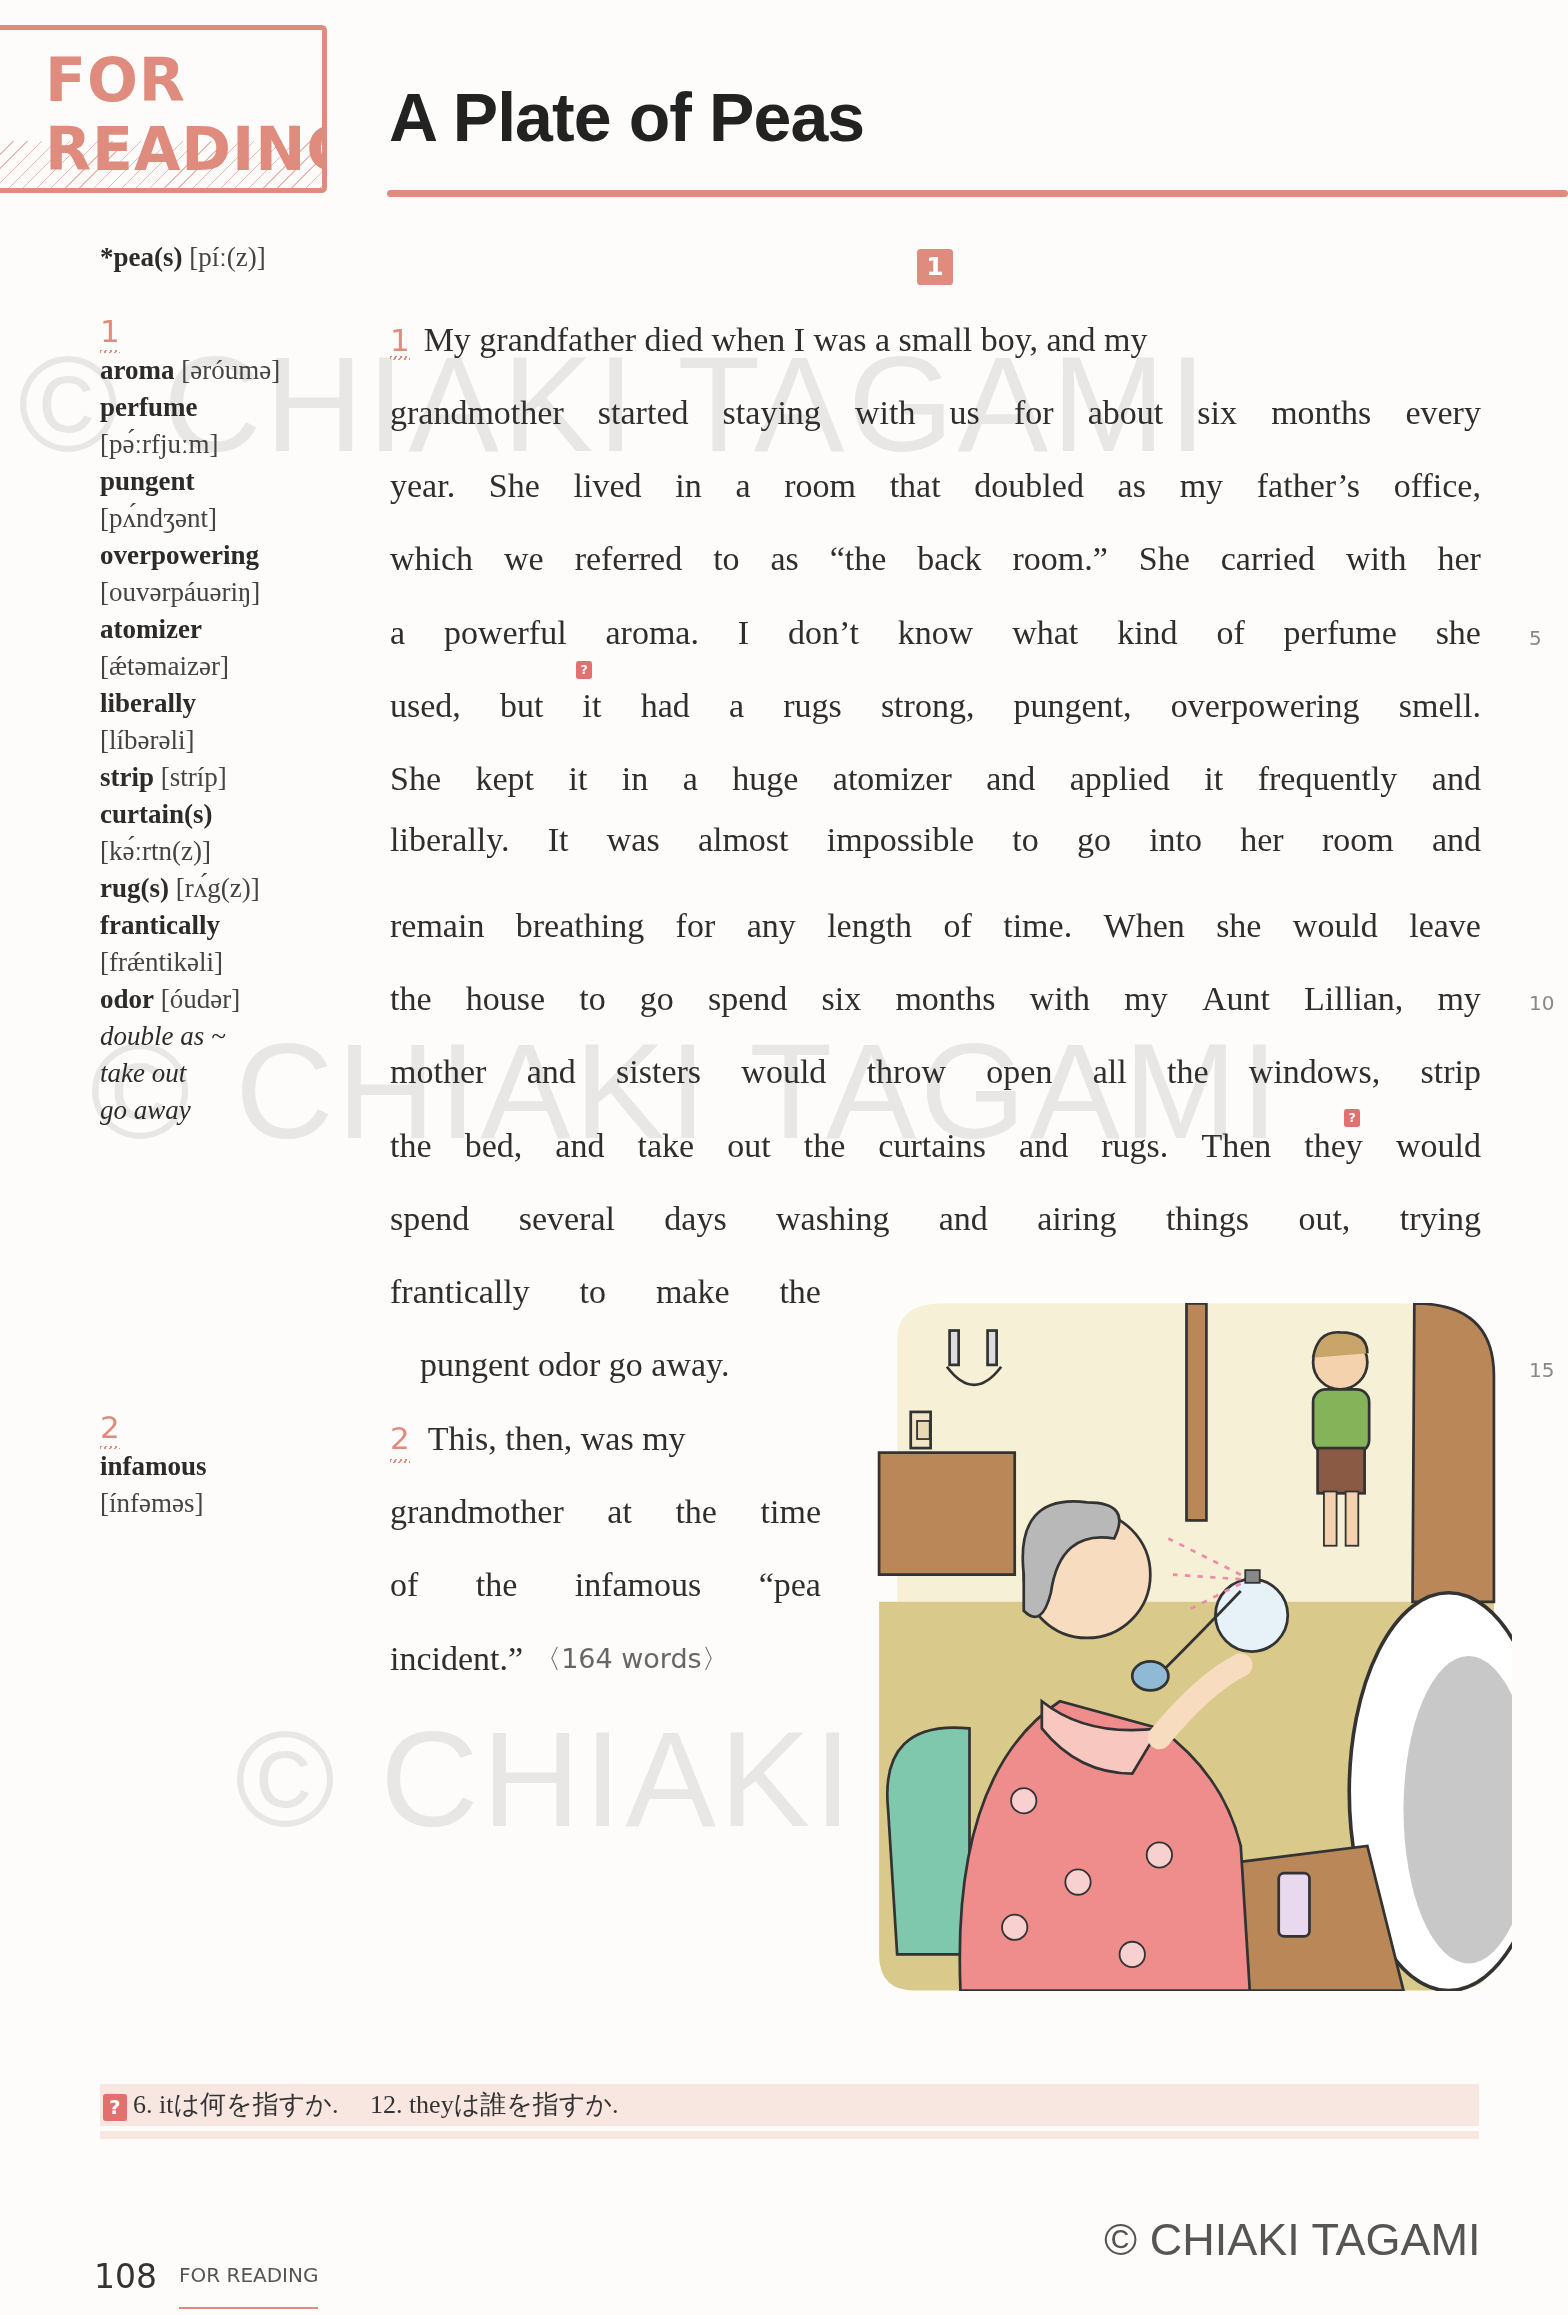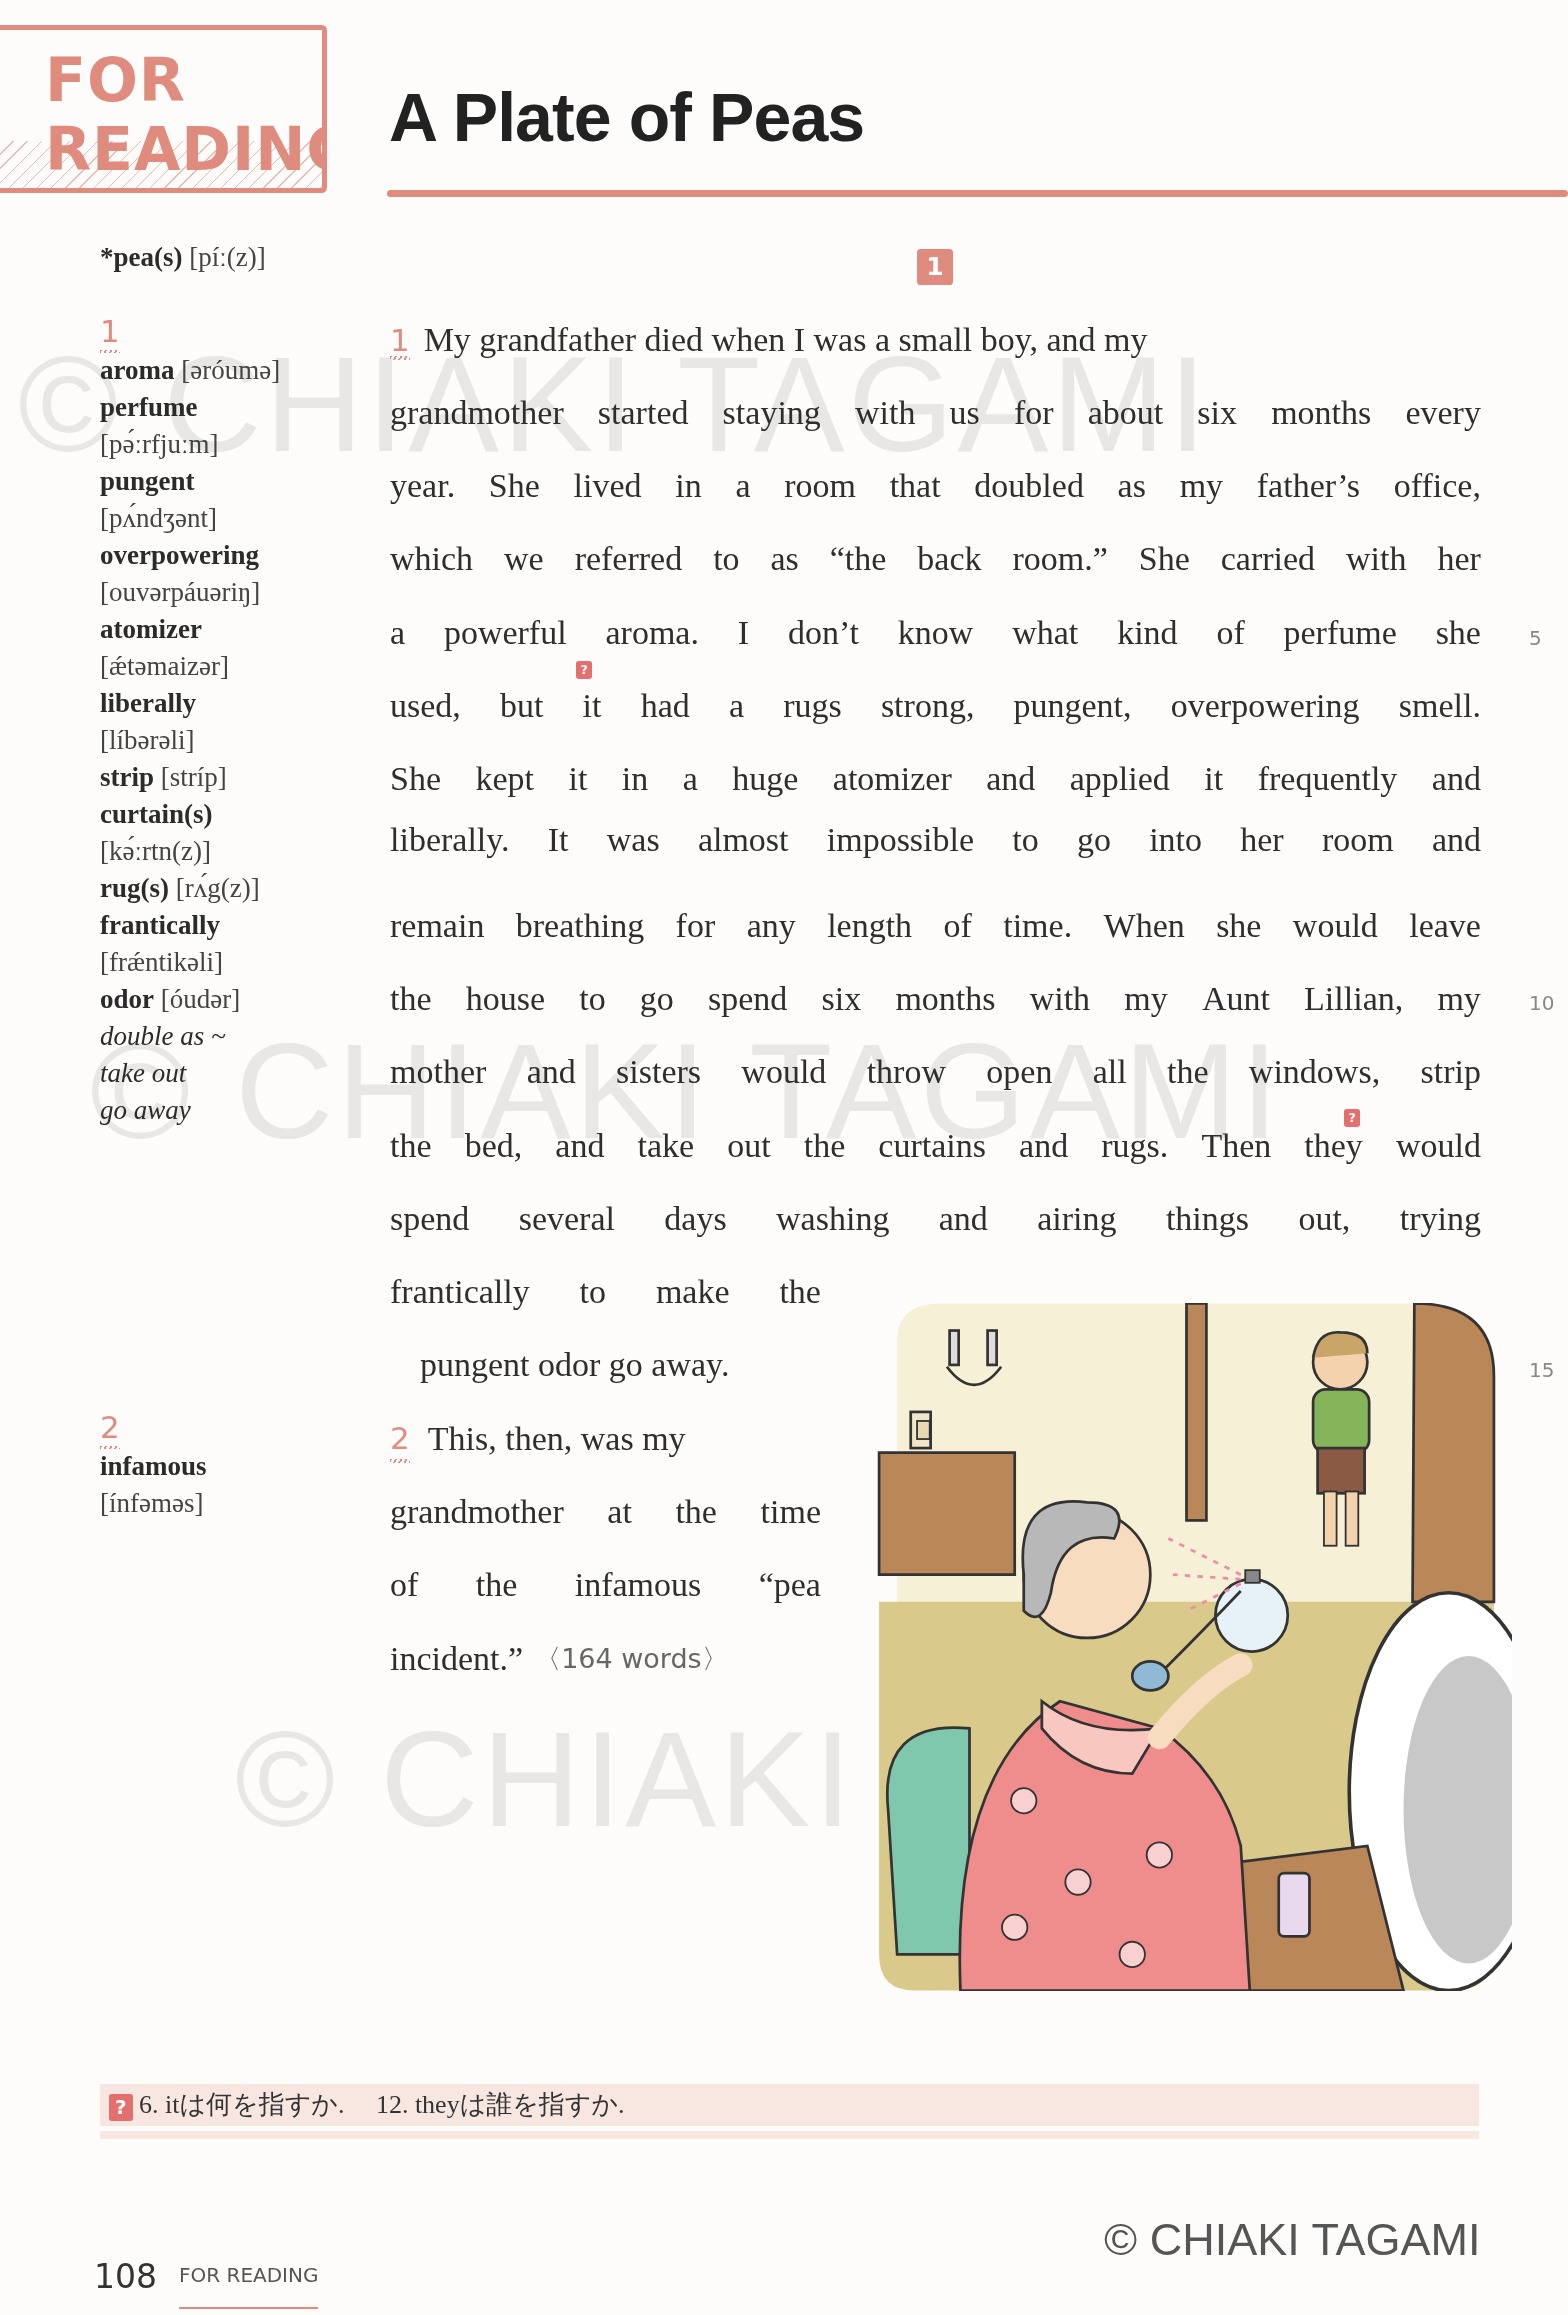--- a/index.html
+++ b/index.html
@@ -44,21 +44,21 @@
 
   
   .illus { left:861px; top:1303px; width:651px; height:688px; }
 
   
   .wm { font-family:"Liberation Sans","DejaVu Sans",sans-serif; color:rgba(160,160,160,.22); font-size:136px;
         white-space:nowrap; pointer-events:none; letter-spacing:3.6px; }
 
   
   .notes { left:100px; top:2084px; width:1379px; }
-  .note-row { background:#f8e6e1; font-size:26px; line-height:42px; padding:0 9px; color:#333; margin-bottom:5.4px; }
+  .note-row { background:#f8e6e1; font-size:26px; line-height:42px; padding:0 3px; color:#333; margin-bottom:5.4px; }
   .note-row2 { background:#f8e6e1; font-size:26px; line-height:42px; padding:3.6px 9px; color:#333; }
   .note-row2 div { white-space:nowrap; }
   .sp { display:inline-block; width:25px; }
   .footer-page { left:94px; top:2257px; font-family:"DejaVu Sans",sans-serif; font-size:33px; color:#333; }
   .footer-sec { left:179px; top:2263px; font-family:"DejaVu Sans",sans-serif; font-size:20px; color:#555; border-bottom:2.7px solid #df8c7e; padding-bottom:20px; }
   .copyright { left:1104px; top:2214px; font-family:"Liberation Sans","DejaVu Sans",sans-serif; font-size:45px; color:#555; }
 </style>
 </head>
 <body>
 

